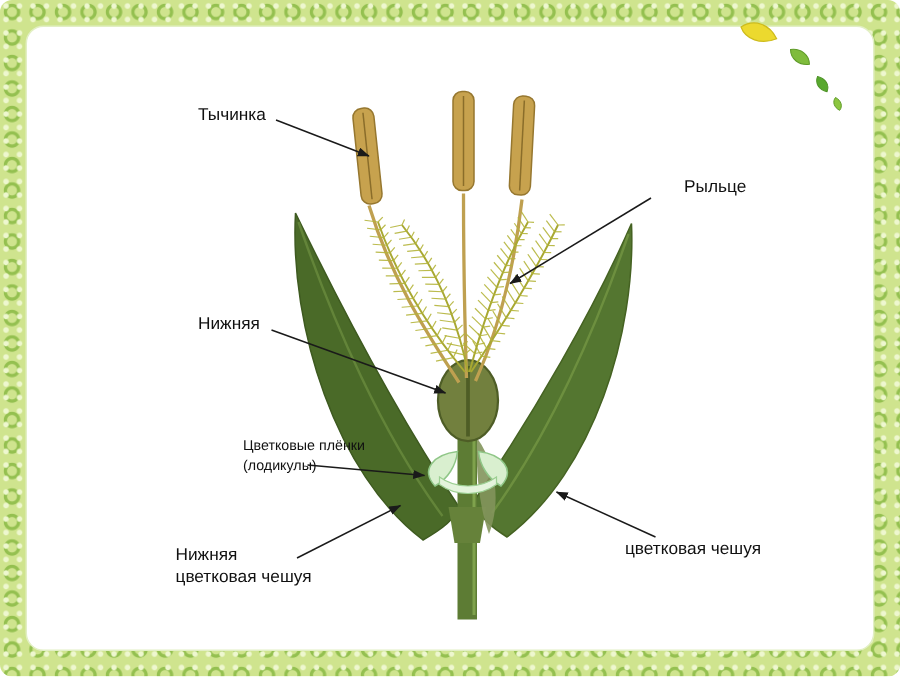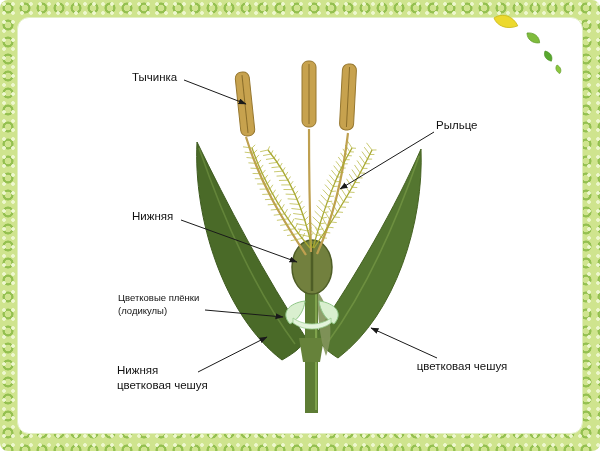--- a/index.html
+++ b/index.html
@@ -15,21 +15,21 @@
   }
   .panel{
     position:absolute;left:17px;top:17px;right:17px;bottom:17px;
     background:#ffffff;border-radius:12px;border:1px solid #e2efc4;
   }
   .title{
     position:absolute;top:38px;left:0;right:0;text-align:center;
     font-size:12px;font-weight:bold;color:#1b1b1b;letter-spacing:.2px;
   }
   .lbl{position:absolute;font-size:11.5px;color:#111;line-height:1.3;}
-  .lbl.small{font-size:9.5px;line-height:1.35;}
+  .lbl.small{font-size:9.5px;line-height:1.35;margin-left:44px;}
   .lbl.center{text-align:center;}
   svg.scene{position:absolute;left:0;top:0;width:600px;height:451px;}
   .arrow{stroke:#1a1a1a;stroke-width:1;}
   .filament{stroke:#bfa050;stroke-width:2.2;fill:none;}
   .anther-split{stroke:#8a6d2a;stroke-width:1;}
   .stigma-main{stroke:#a8a832;stroke-width:1.3;fill:none;}
   .stigma-hair{stroke:#b4b43a;stroke-width:0.8;opacity:.9;}
 </style>
 </head>
 <body>
@@ -251,21 +251,21 @@
       <line class="arrow" x1="205" y1="310" x2="283" y2="317" marker-end="url(#ah)"></line>
       <line class="arrow" x1="198" y1="372" x2="267" y2="337" marker-end="url(#ah)"></line>
       <line class="arrow" x1="437" y1="358" x2="371" y2="328" marker-end="url(#ah)"></line>
     </g>
   </svg>
 
 
   <div class="lbl" style="left:132px;top:70px;">
     <div>Тычинка</div>
   </div>
-  <div class="lbl" style="left:436px;top:118px;">
+  <div class="lbl" style="left:456px;top:118px;">
     <div>Рыльце</div>
   </div>
   <div class="lbl" style="left:132px;top:209px;">
     <div>Нижняя</div>
   </div>
   <div class="lbl small" style="left:118px;top:292px;">
     <div>Цветковые плёнки</div>
     <div>(лодикулы)</div>
   </div>
   <div class="lbl" style="left:117px;top:363px;">

